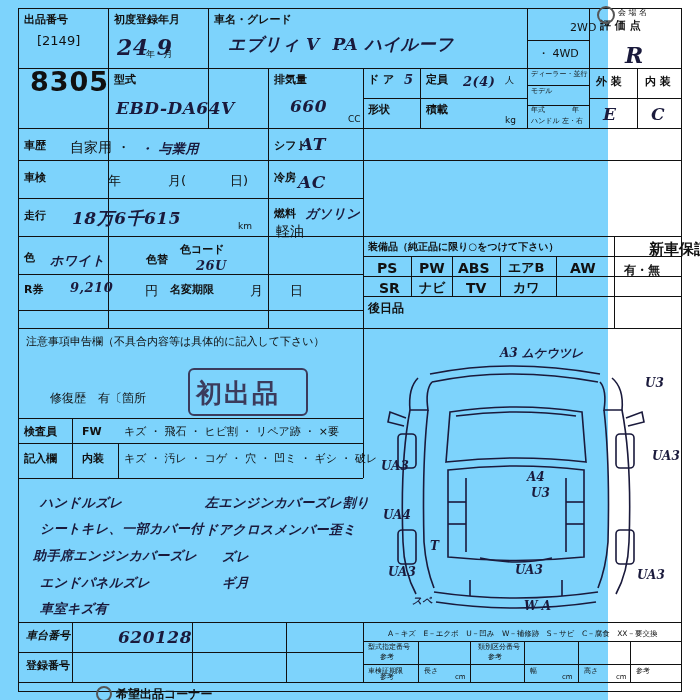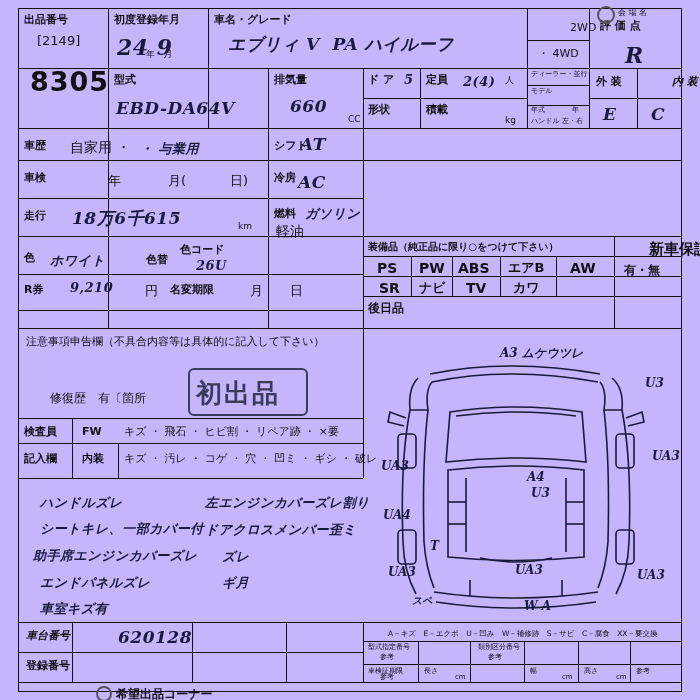--- a/index.html
+++ b/index.html
@@ -7,23 +7,23 @@
     margin: 0;
     width: 700px;
     height: 700px;
     background: #ffffff;
     font-family: "DejaVu Sans", sans-serif;
     color: #111;
     overflow: hidden;
   }
   #sheet {
     position: relative;
-    width: 700px;
+    width: 608px;
     height: 700px;
-    background: #c4b5fd;
+    background: #7dd3fc;
   }
   .bx {
     position: absolute;
     border: 1px solid #111;
     background: transparent;
   }
   .lbl {
     position: absolute;
     font-size: 11px;
     line-height: 1.05;
@@ -124,21 +124,21 @@
 
   <div class="lbl b" style="left:214px;top:14px;">車名・グレード</div>
   <div class="hw med" style="left:228px;top:33px;">エブリィ V  PA ハイルーフ</div>
 
   <div class="lbl" style="left:540px;top:22px;margin-left:30px;">2WD</div>
   <div class="lbl" style="left:538px;top:48px;">・ 4WD</div>
 
   <div class="lbl b" style="left:600px;top:20px;">評 価 点</div>
   <div class="hw big" style="left:625px;top:42px;">R</div>
   <div class="lbl b" style="left:596px;top:76px;">外 装</div>
-  <div class="lbl b" style="left:672px;top:76px;font-style:italic;">内 装</div>
+  <div class="lbl b" style="left:645px;top:76px;">内 装</div>
   <div class="hw med" style="left:603px;top:104px;">E</div>
   <div class="hw med" style="left:651px;top:104px;">C</div>
 
   <div class="stamp-ring" style="left:597px;top:6px;width:18px;height:18px;"></div>
   <div class="lbl xs" style="left:618px;top:9px;">会 場 名</div>
 
   <div class="lbl b" style="left:114px;top:74px;">型式</div>
   <div class="hw med" style="left:116px;top:98px;">EBD-DA64V</div>
 
   <div class="lbl b" style="left:274px;top:74px;">排気量</div>

